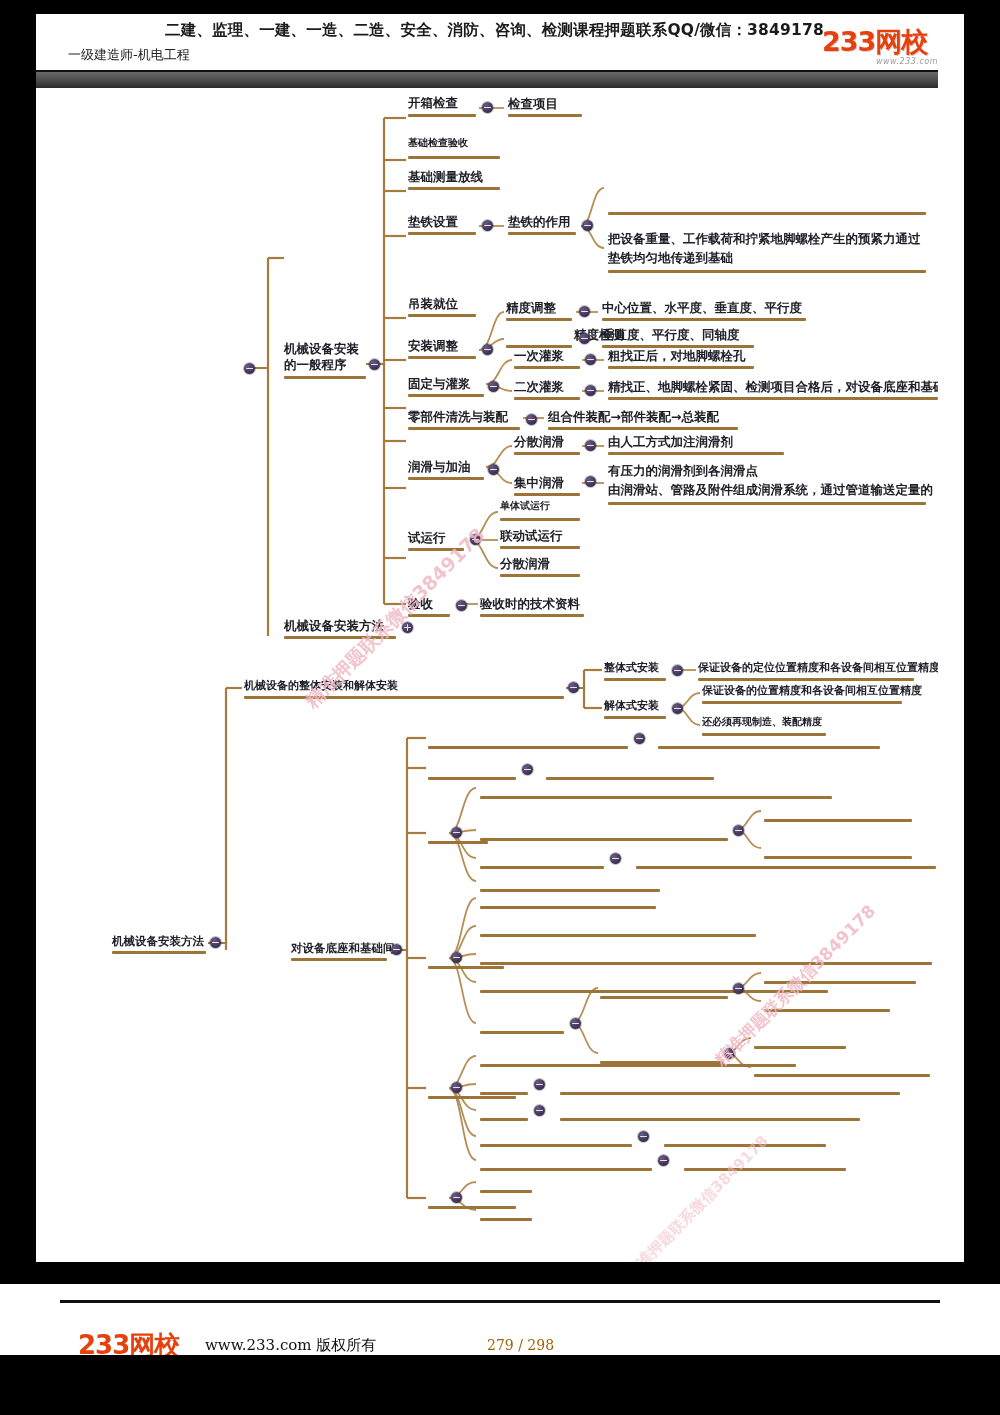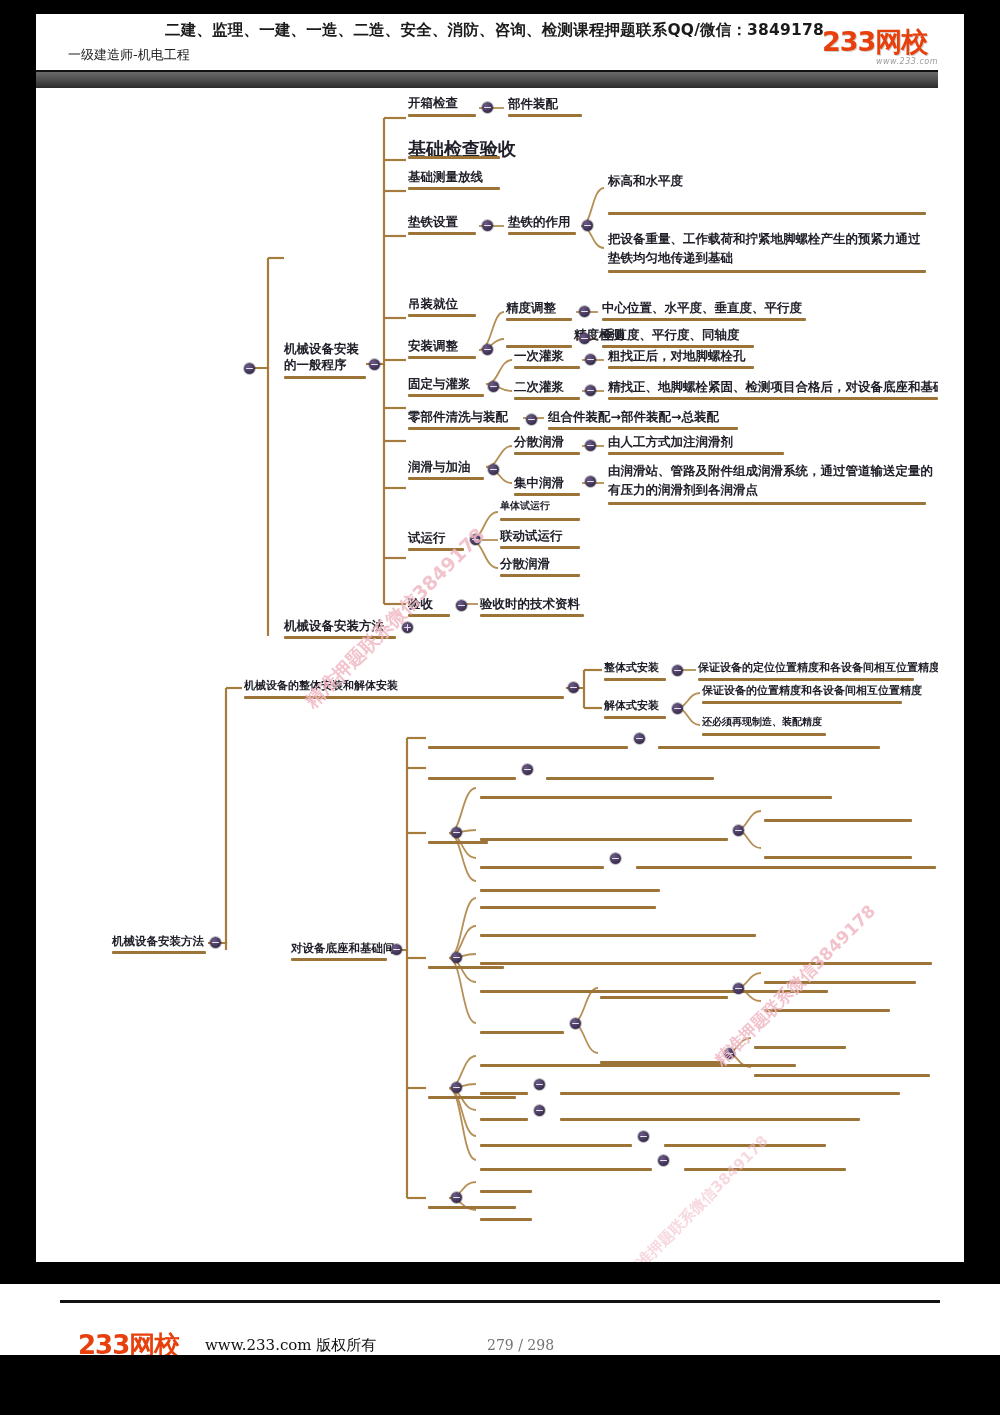--- a/index.html
+++ b/index.html
@@ -90,21 +90,21 @@
   .wm2{left:690px;top:960px;font-size:17px;}
   .wm3{left:600px;top:1175px;font-size:15px;opacity:.55;}
 
   
   .ftr{position:absolute;left:0;top:1284px;width:1000px;height:131px;background:#fff;}
   .ftr-rule{position:absolute;left:60px;top:1300px;width:880px;height:2.5px;background:#111;}
   .ftr-logo{position:absolute;left:78px;top:1333px;
     font-size:26px;font-weight:bold;color:#e8400c;letter-spacing:-1px;white-space:nowrap;}
   .ftr-site{position:absolute;left:205px;top:1340px;font-size:15px;color:#111;
     font-family:"DejaVu Serif","Liberation Serif",serif;white-space:nowrap;}
-  .ftr-page{position:absolute;left:487px;top:1341px;font-size:14px;color:#737373;
+  .ftr-page{position:absolute;left:487px;top:1341px;font-size:14px;color:#a16207;
     font-family:"DejaVu Serif","Liberation Serif",serif;white-space:nowrap;}
   .ftr-promo{position:absolute;left:140px;top:1379px;font-size:15px;font-weight:bold;color:#151515;white-space:nowrap;}
 </style>
 </head>
 <body>
 
 <div class="page">
 
   <div class="topbar-black"></div>
   <div class="leftblack"></div>
@@ -233,42 +233,41 @@
       <span class="txt">的一般程序</span>
     </div>
     <div class="ul" style="left:248px;top:288px;width:82px;"></div>
     <div class="dot" style="left:333px;top:271px;"></div>
 
     <div class="node" style="left:372px;top:8px;font-size:12.5px;font-family:Liberation Serif, serif;">
       <span>开箱检查</span></div>
     <div class="ul" style="left:372px;top:26px;width:68px;"></div>
     <div class="dot" style="left:446px;top:14px;"></div>
     <div class="node" style="left:472px;top:8px;font-size:12.5px;">
-      <span>部件装配</span></div>
+      <span>检查项目</span></div>
     <div class="ul" style="left:472px;top:26px;width:74px;"></div>
 
-    <div class="node" style="left:372px;top:50px;font-size:18px;">
+    <div class="node" style="left:372px;top:50px;font-size:10px;font-family:Liberation Mono, monospace;">
       <span>基础检查验收</span></div>
     <div class="ul" style="left:372px;top:68px;width:92px;"></div>
 
     <div class="node" style="left:372px;top:81px;font-size:12.5px;">
       <span>基础测量放线</span></div>
     <div class="ul" style="left:372px;top:99px;width:92px;"></div>
 
     <div class="node" style="left:372px;top:126px;font-size:12.5px;">
       <span>垫铁设置</span></div>
     <div class="ul" style="left:372px;top:144px;width:68px;"></div>
     <div class="dot" style="left:446px;top:132px;"></div>
     <div class="node" style="left:472px;top:126px;font-size:12.5px;">
       <span>垫铁的作用</span></div>
     <div class="ul" style="left:472px;top:144px;width:68px;"></div>
     <div class="dot" style="left:546px;top:132px;"></div>
 
     <div class="node" style="left:572px;top:84px;font-size:12.5px;line-height:1.5;">
-      <span class="txt">标高和水平度</span>
       </div>
     <div class="ul" style="left:572px;top:124px;width:318px;"></div>
 
     <div class="node" style="left:572px;top:142px;font-size:12.5px;line-height:1.5;">
       <span class="txt">把设备重量、工作载荷和拧紧地脚螺栓产生的预紧力通过</span>
       <span class="txt">垫铁均匀地传递到基础</span>
       </div>
     <div class="ul" style="left:572px;top:182px;width:318px;"></div>
 
     <div class="node" style="left:372px;top:208px;font-size:12.5px;">
@@ -336,22 +335,22 @@
     <div class="dot" style="left:549px;top:352px;"></div>
     <div class="node" style="left:572px;top:346px;font-size:12.5px;">
       <span>由人工方式加注润滑剂</span></div>
     <div class="ul" style="left:572px;top:364px;width:176px;"></div>
 
     <div class="node" style="left:478px;top:387px;font-size:12.5px;">
       <span>集中润滑</span></div>
     <div class="ul" style="left:478px;top:405px;width:66px;"></div>
     <div class="dot" style="left:549px;top:388px;"></div>
     <div class="node" style="left:572px;top:374px;font-size:12.5px;line-height:1.5;">
+      <span class="txt">有压力的润滑剂到各润滑点</span>
       <span class="txt">由润滑站、管路及附件组成润滑系统，通过管道输送定量的</span>
-      <span class="txt">有压力的润滑剂到各润滑点</span>
       </div>
     <div class="ul" style="left:572px;top:414px;width:318px;"></div>
 
     <div class="node" style="left:372px;top:442px;font-size:12.5px;">
       <span>试运行</span></div>
     <div class="ul" style="left:372px;top:460px;width:56px;"></div>
     <div class="dot" style="left:434px;top:446px;"></div>
 
     <div class="node" style="left:464px;top:412px;font-size:10px;">
       <span>单体试运行</span></div>

